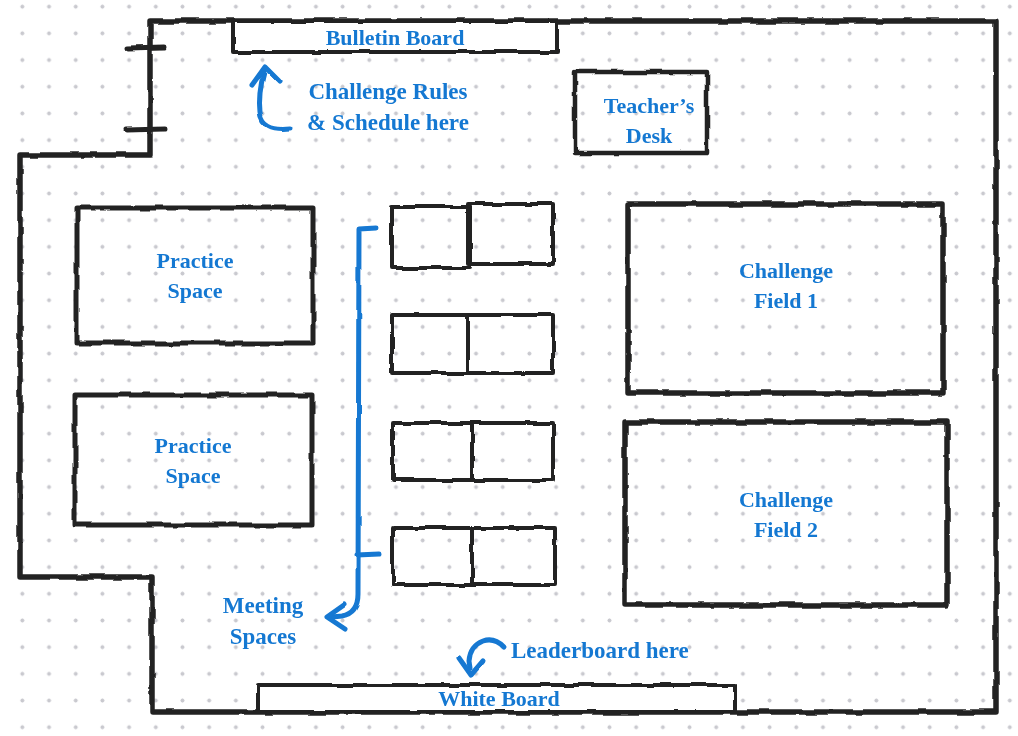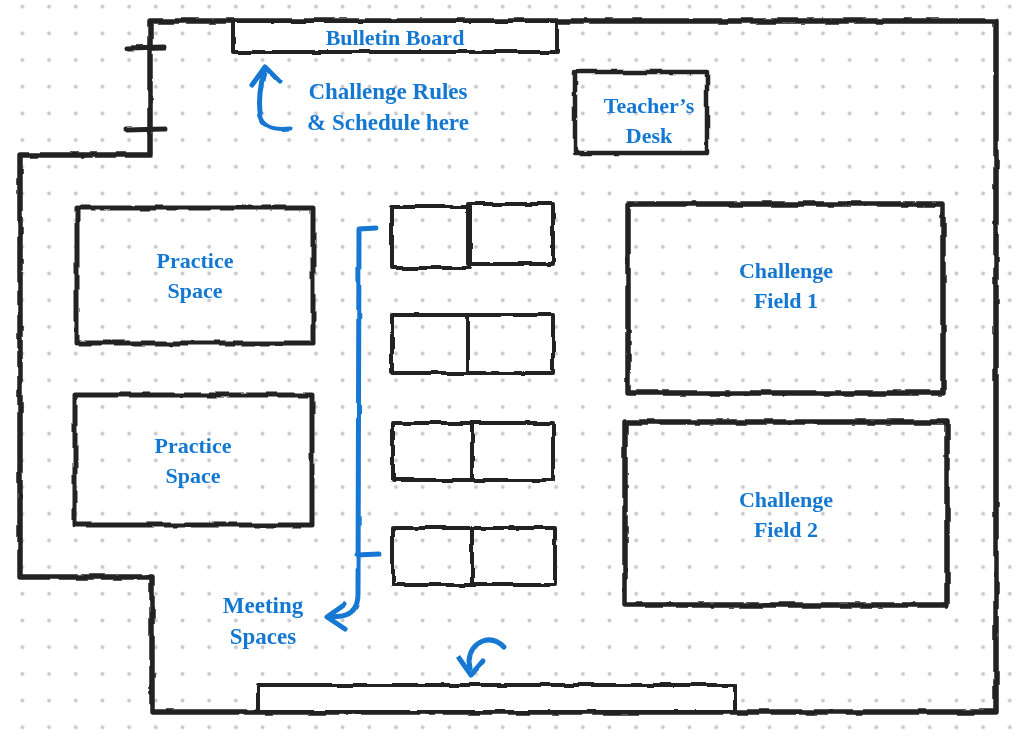--- a/index.html
+++ b/index.html
@@ -98,21 +98,23 @@
 
   <div class="label center sz22" style="left:193px;top:461px;">Practice
 Space</div>
 
   <div class="label center sz22" style="left:786px;top:286px;">Challenge
 Field 1</div>
 
   <div class="label center sz22" style="left:786px;top:515px;">Challenge
 Field 2</div>
 
+  <div class="label center sz22" style="left:499px;top:699px;">White Board</div>
 
   <div class="label sz23" style="left:307px;top:76px;">Challenge Rules
 &amp; Schedule here</div>
 
   <div class="label center sz23" style="left:263px;top:612px;margin-top:9px;">Meeting
 Spaces</div>
 
+  <div class="label sz23" style="left:511px;top:635px;">Leaderboard here</div>
 
 </div>
 
 </body></html>

